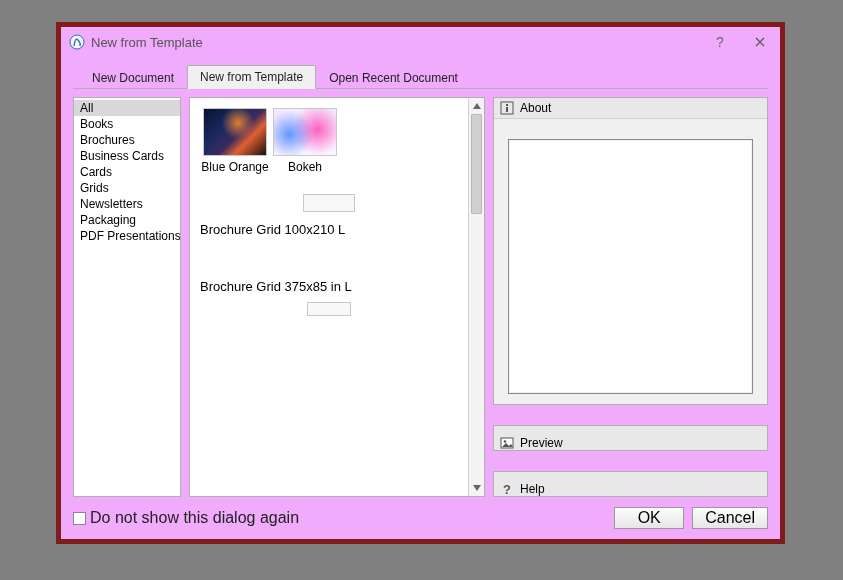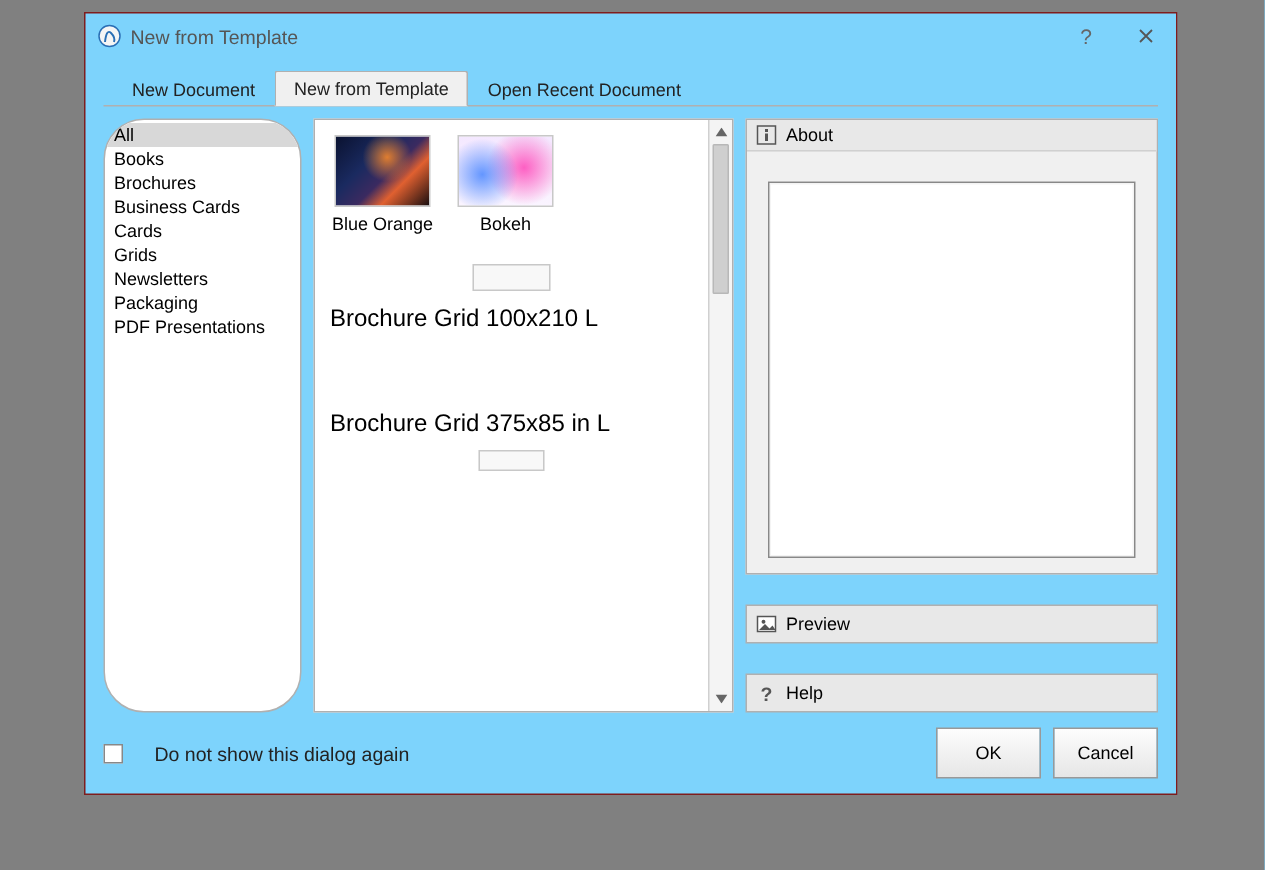--- a/index.html
+++ b/index.html
@@ -8,24 +8,24 @@
     background:#808080;
     font-family: "Segoe UI", Tahoma, Arial, sans-serif;
     font-size: 12px;
     color:#000;
     width:843px; height:580px;
     position:relative;
     overflow:hidden;
   }
   .window {
     position:absolute;
-    left:56px; top:8px;
+    left:56px; top:22px;
     width:729px; height:522px;
-    background:#7dd3fc;
-    border:1px solid #7f1d1d;
+    background:#f0abfc;
+    border:5px solid #7f1d1d;
     display:flex;
     flex-direction:column;
   }
   .titlebar {
     height:30px;
     display:flex;
     align-items:center;
     padding:0 8px;
     position:relative;
   }
@@ -95,24 +95,23 @@
     padding-top:8px;
     min-height:0;
   }
 
   .panel {
     border:1px solid #b0b0b0;
     background:#fff;
   }
 
   .categories {
-    width:132px;
+    width:108px;
     padding:2px 0;
     overflow:hidden;
-    border-radius:27px;
   }
   .cat-item {
     padding:1px 6px;
     font-size:12px;
     cursor:default;
     white-space:nowrap;
   }
   .cat-item.selected {
     background:#d8d8d8;
   }
@@ -148,21 +147,20 @@
     position:absolute;
     left:2px; right:2px;
     top:0; height:100px;
     background:#cfcfcf;
     border:1px solid #b8b8b8;
     border-radius:1px;
   }
 
   .tpl-row {
     display:flex;
-    gap:12px;
     margin-bottom:6px;
   }
   .tpl-item {
     display:flex;
     flex-direction:column;
     align-items:center;
     width:70px;
   }
   .tpl-item.wide { width:auto; align-items:flex-start; }
   .thumb {
@@ -185,21 +183,21 @@
   }
   .thumb.tiny {
     width:44px; height:14px;
   }
   .tpl-label {
     font-size:12px;
     text-align:center;
     white-space:nowrap;
   }
   .tpl-label-left {
-    font-size:16px;
+    font-size:13px;
     margin-bottom:6px;
     margin-top:6px;
   }
 
   .rightcol {
     width:275px;
     display:flex;
     flex-direction:column;
     gap:20px;
   }
@@ -223,44 +221,44 @@
   }
   .about-box { flex:1; display:flex; flex-direction:column; }
   .about-body {
     flex:1;
     margin:20px 14px 10px 14px;
     border:1px solid #888;
     background:#fff;
     box-shadow: inset 0 0 0 1px #f4f4f4;
   }
   .group-slim { height:26px; }
-  .group-slim .gb-header { border-bottom:none; height:100%; padding:0 6px; }
+  .group-slim .gb-header { border-bottom:none; height:100%; padding:0 6px;align-items:flex-end; }
 
   .footer {
     display:flex;
     align-items:center;
     padding-top:10px;
     gap:8px;
   }
   .checkbox {
     width:13px; height:13px;
     border:1px solid #888;
     background:#fff;
     display:inline-block;
     margin-right:4px;
     vertical-align:middle;
   }
-  .footer .lbl { font-size:13px; color:#222;margin-left:17px; }
+  .footer .lbl { font-size:16px; color:#222; }
   .spacer { flex:1; }
   .btn {
     min-width:70px;
-    height:34px;
+    height:22px;
     border:1px solid #999;
     background:linear-gradient(#fdfdfd,#e6e6e6);
-    font-size:12px;
+    font-size:16px;
     display:inline-flex;
     align-items:center;
     justify-content:center;
     padding:0 12px;
     cursor:default;
   }
 
   
   .grad-blueorange {
     background:
@@ -357,21 +355,21 @@
           </div>
 
           <div class="tpl-item wide" style="margin-top:20px;">
             <div style="width:100%; text-align:center;">
                 <div class="thumb small"></div>
               </div>
             <div class="tpl-label-left">Brochure Grid 100x210 L</div>
           </div>
 
 
-          <div class="tpl-item wide" style="margin-top:40px;">
+          <div class="tpl-item wide" style="margin-top:30px;">
             <div class="tpl-label-left" style="margin-bottom:8px;">Brochure Grid 375x85 in L</div>
             <div style="width:100%; text-align:center;">
                 <div class="thumb small tiny"></div>
               </div>
           </div>
         </div>
         <div class="scrollbar">
           <div class="sb-btn">
             <svg width="8" height="6" viewBox="0 0 8 6">
                 <path d="M0 6 L4 0 L8 6 Z" fill="#666"></path>

